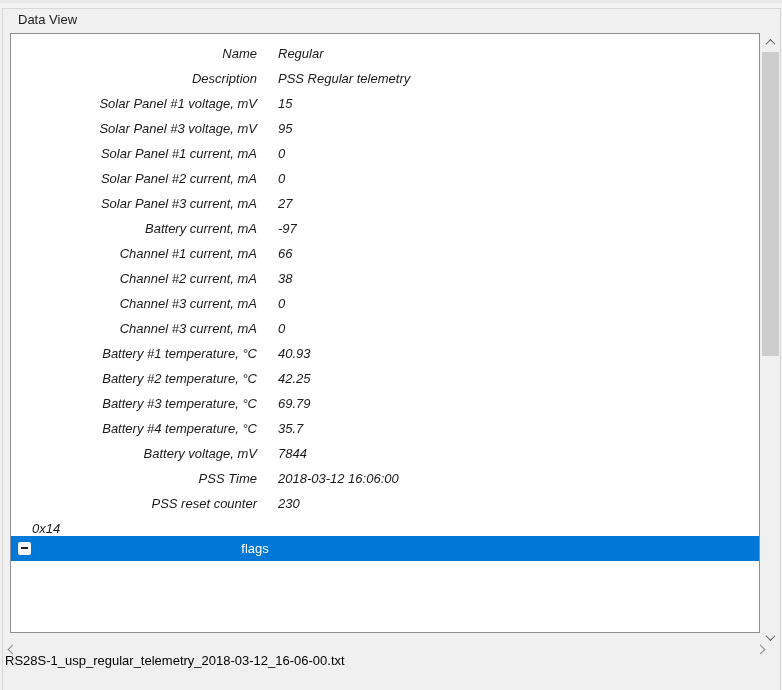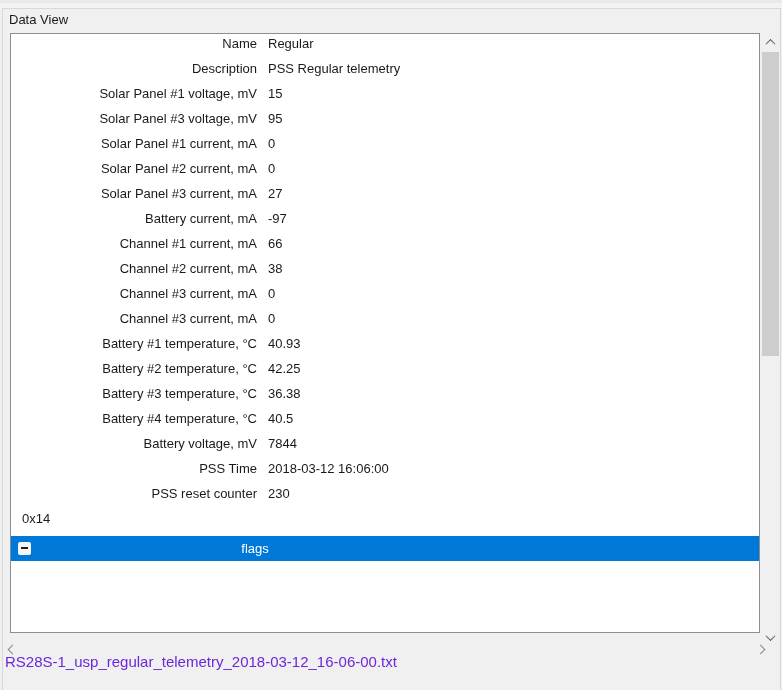--- a/index.html
+++ b/index.html
@@ -13,34 +13,34 @@
   }
   .top-strip { position:absolute; left:0; top:0; width:782px; height:3px; background:#e9e9e9; }
   .top-strip2 { position:absolute; left:0; top:3px; width:782px; height:5px; background:#f3f3f3; }
 
   
   .groupbox {
     position:absolute; left:2px; top:8px; width:779px; height:700px;
     border:1px solid #d8d8d8; border-bottom:none;
   }
   .groupbox-title {
-    position:absolute; left:4px; top:3px;
+    position:absolute; left:13px; top:3px;
     background:transparent; padding:0 2px;
     font-size:13px; color:#1a1a1a; white-space:nowrap;
   }
 
   
   .treeview {
     position:absolute; left:10px; top:33px; width:750px; height:600px;
     background:#ffffff; border:1px solid #8b8f94; overflow:hidden;
   }
   .rows { padding-top:2px; }
-  .row { height:25px; display:flex; align-items:flex-start; cursor:default; }
+  .row { height:25px; display:flex; align-items:flex-end; cursor:default;font-style:italic; }
   .row-label { width:246px; text-align:right; white-space:nowrap; }
-  .row-value { margin-left:11px; white-space:nowrap; }
+  .row-value { margin-left:21px; white-space:nowrap; }
 
   .flags-row {
     position:relative; height:25px; background:var(--accent,#0078d7);
     color:#ffffff; cursor:default;
   }
   .flags-label {
     position:absolute; left:0; top:0; width:456px; height:23px;
     line-height:25px; text-align:center; font-size:13px;padding-left:32px;
   }
   .collapse-box {
@@ -72,21 +72,21 @@
   .hbtn-left, .hbtn-right { position:absolute; }
 
   .chev { display:block; width:7px; height:7px; border-style:solid; border-color:#5a5a5a; border-width:1.5px 1.5px 0 0; }
   .chev-up    { transform:rotate(-45deg) translate(-1px,1px); }
   .chev-down  { transform:rotate(135deg) translate(-1px,1px); }
   .chev-left  { transform:rotate(-135deg); border-color:#8a8a8a; }
   .chev-right { transform:rotate(45deg);  border-color:#8a8a8a; }
 
   .status-filename {
     position:absolute; left:5px; top:653px;
-    font-size:15px; color:#6d28d9; white-space:nowrap;
+    font-size:13px; color:#000000; white-space:nowrap;
   }
 </style>
 </head>
 <body>
 
 <div class="top-strip"></div>
 <div class="top-strip2"></div>
 
 <div class="groupbox">
   <span class="groupbox-title">Data View</span>
@@ -160,26 +160,26 @@
     <span class="row-value">40.93</span>
   </div>
 
   <div class="row">
     <span class="row-label">Battery #2 temperature, °C</span>
     <span class="row-value">42.25</span>
   </div>
 
   <div class="row">
     <span class="row-label">Battery #3 temperature, °C</span>
-    <span class="row-value">36.38</span>
+    <span class="row-value">69.79</span>
   </div>
 
   <div class="row">
     <span class="row-label">Battery #4 temperature, °C</span>
-    <span class="row-value">40.5</span>
+    <span class="row-value">35.7</span>
   </div>
 
   <div class="row">
     <span class="row-label">Battery voltage, mV</span>
     <span class="row-value">7844</span>
   </div>
 
 
   <div class="row">
     <span class="row-label">PSS Time</span>

